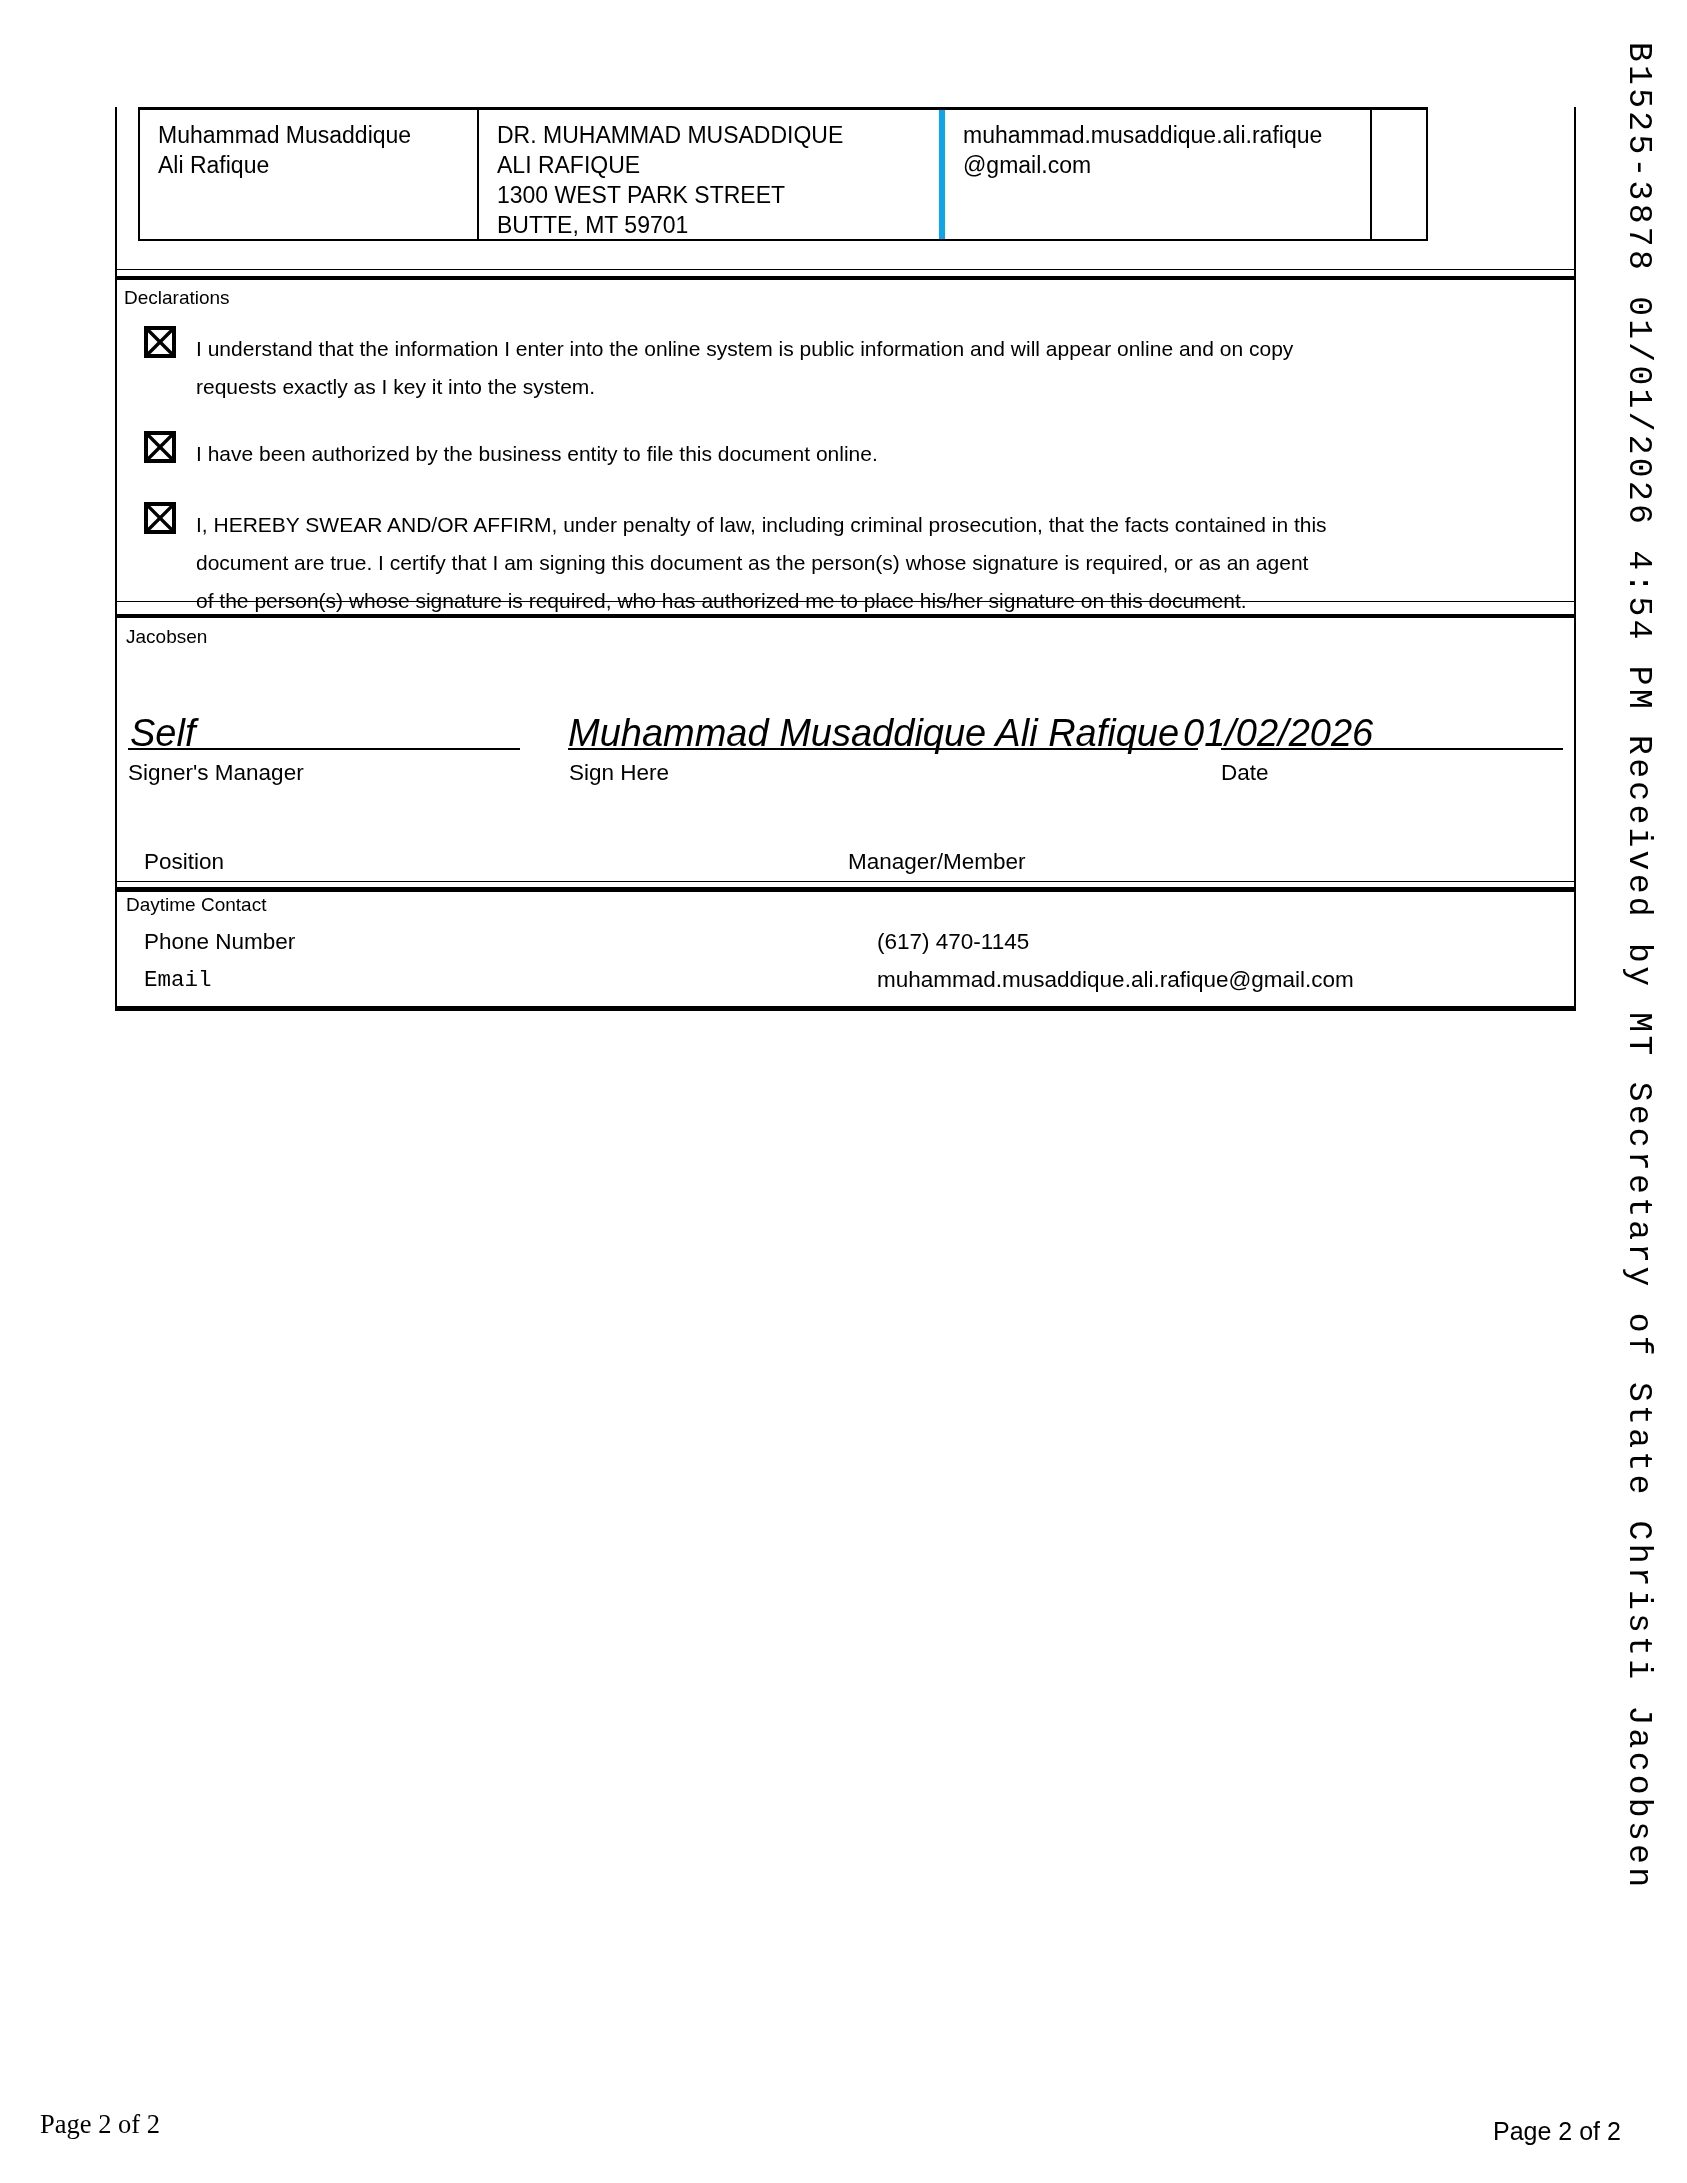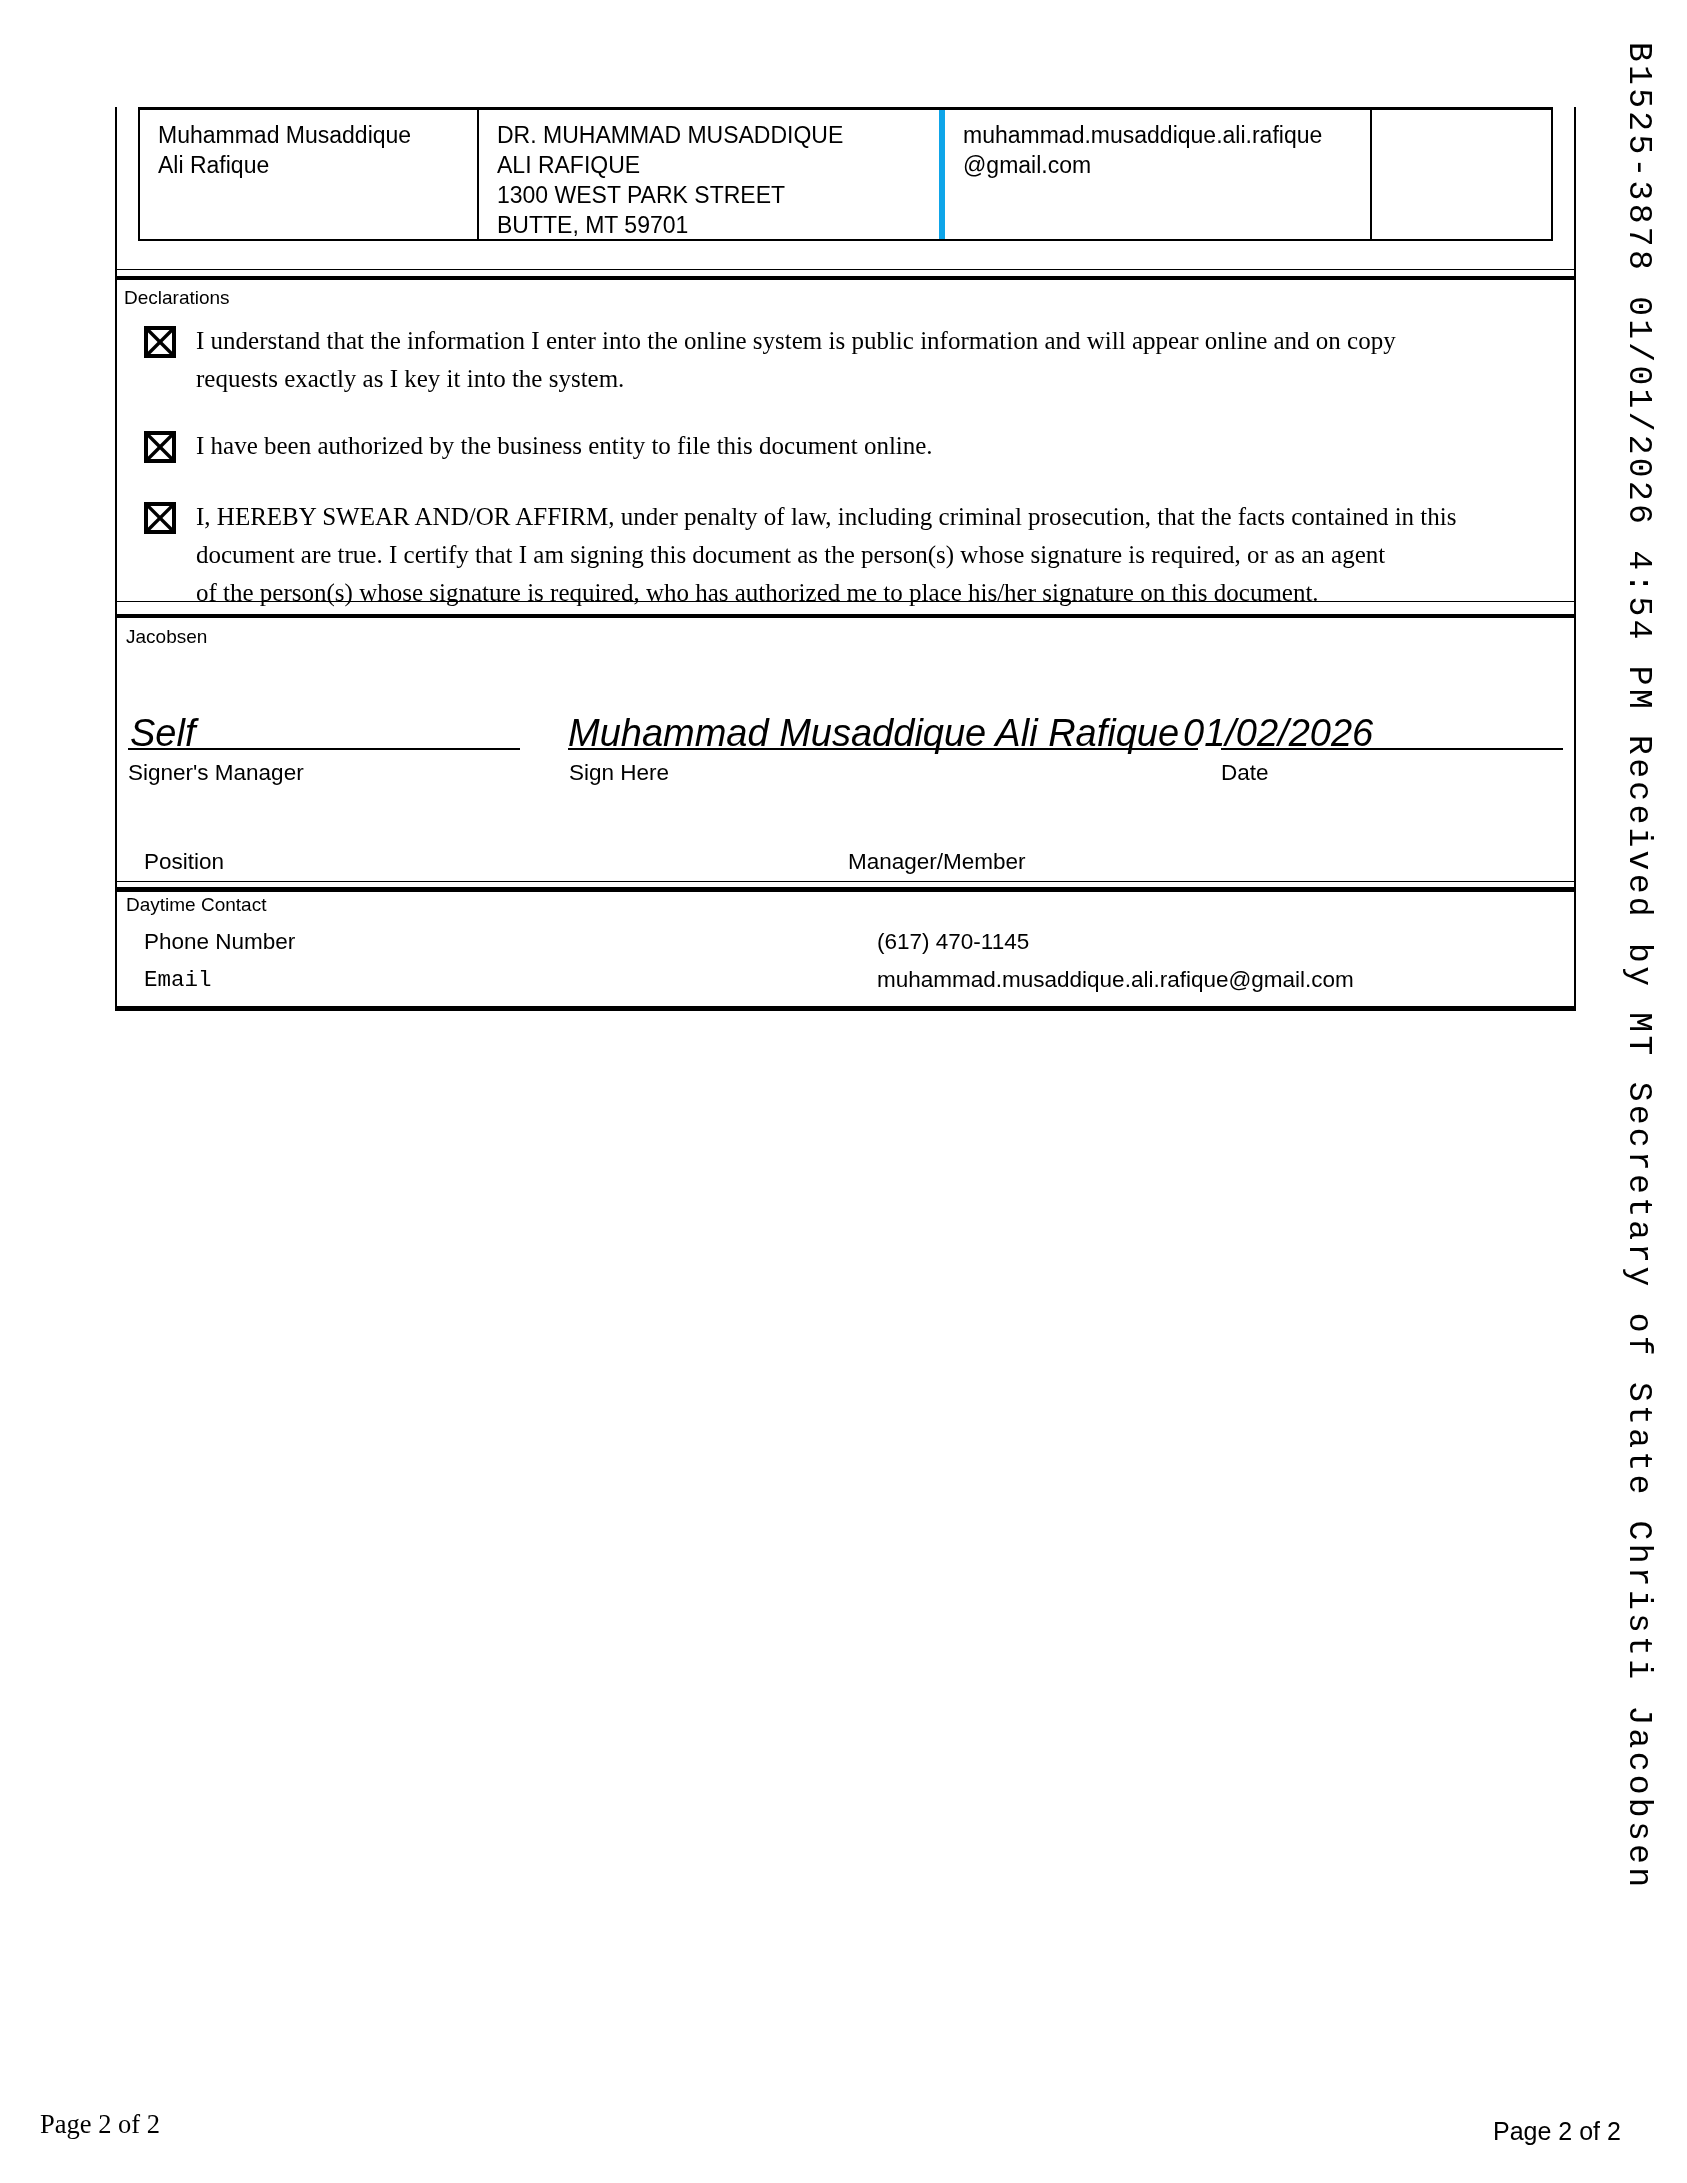--- a/index.html
+++ b/index.html
@@ -1,35 +1,35 @@
 <!DOCTYPE html>
 <html style="font-size:10.6px"><head>
 <meta charset="utf-8">
 <style>
   html,body{margin:0;padding:0;background:#fff;}
   #page{position:relative;width:1687px;height:2183px;background:#ffffff;color:#000;
         font-family:"Liberation Sans",sans-serif;overflow:hidden;}
   .rule{position:absolute;background:#000;}
 
   
-  #header-table{position:absolute;left:138px;top:107px;width:1415px;height:134px;
+  #header-table{position:absolute;left:138px;top:107px;width:1290px;height:134px;
     border-top:3.3px solid #000;border-left:2px solid #000;border-right:2px solid #000;
     border-bottom:2px solid #000;box-sizing:border-box;display:flex;}
   .ht-cell{box-sizing:border-box;padding:10px 12px 0 18px;font-size:23px;line-height:30px;}
   .ht-c1{width:337px;}
   .ht-c2{width:462px;border-left:2px solid #000;}
   .ht-c3{width:431px;border-left:6px solid #0ea5e9;}
   .ht-c4{flex:1;border-left:2px solid #000;}
 
   .section-label{position:absolute;font-size:19px;line-height:21px;}
 
   
   .decl-item{position:absolute;left:144px;width:1356px;}
   .decl-check{position:absolute;left:0;top:4px;width:32px;height:32px;}
-  .decl-text{position:absolute;left:52px;top:0;font-size:25px;line-height:38px;white-space:nowrap;font-family:Liberation Serif, serif;}
+  .decl-text{position:absolute;left:52px;top:8px;font-size:21px;line-height:38px;white-space:nowrap;}
 
   
   .sig-value{position:absolute;font-style:italic;font-size:38px;white-space:nowrap;}
   .sig-line{position:absolute;height:2px;background:#000;}
   .sig-label{position:absolute;font-size:22.5px;white-space:nowrap;}
   .field-label{position:absolute;font-size:22.5px;white-space:nowrap;}
   .field-value{position:absolute;font-size:22.5px;white-space:nowrap;}
 
   
   #stamp{position:absolute;left:1655px;top:42px;transform:rotate(90deg);

